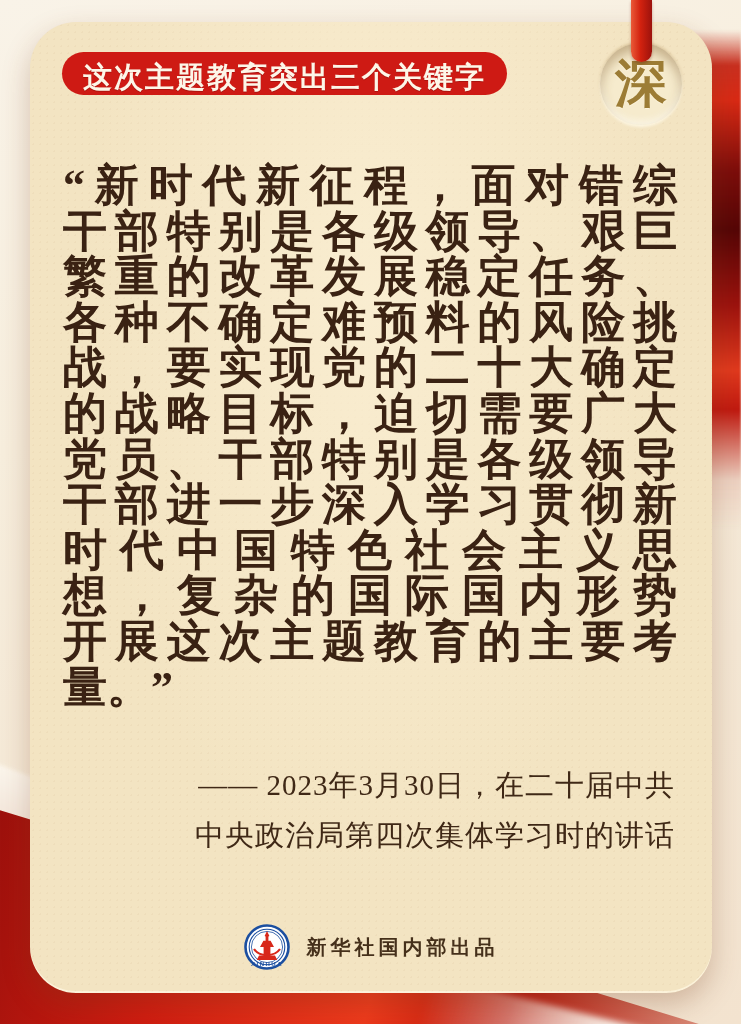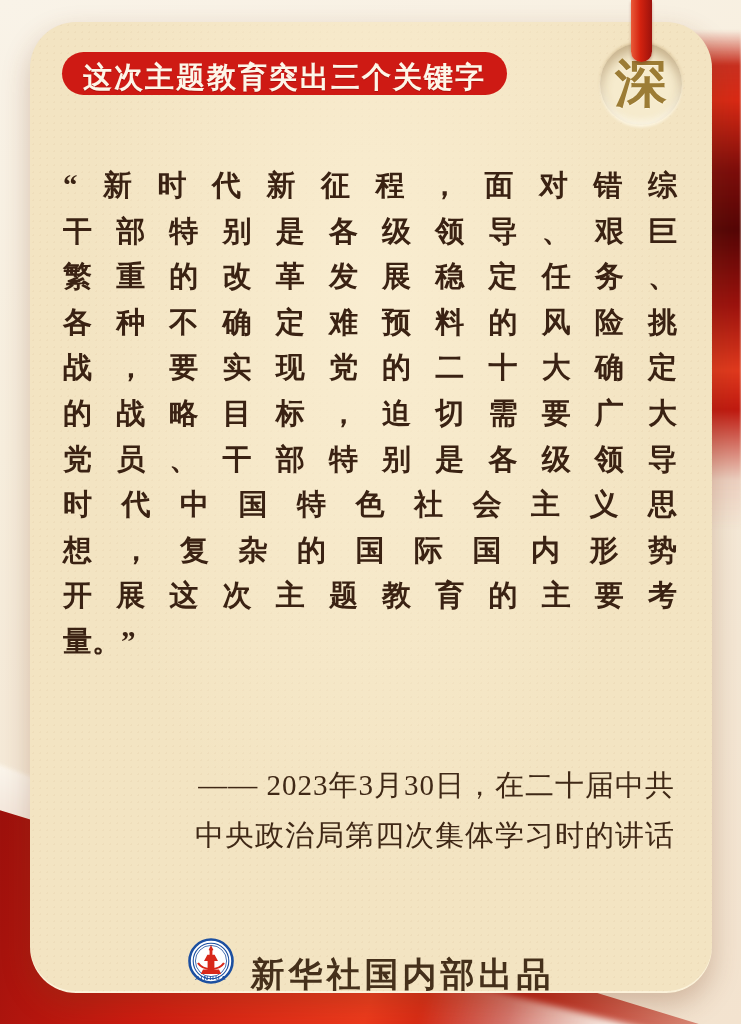--- a/index.html
+++ b/index.html
@@ -78,40 +78,40 @@
   .strap {
     position:absolute; left:631px; top:0; width:21px; height:62px;
     border-radius:0 0 11px 11px;
     background:linear-gradient(90deg,#ea5a38 0%,#d2220f 45%,#9c120c 100%);
     box-shadow:0 2px 3px rgba(110,20,10,.35);
   }
 
   
   .quote {
     position:absolute; left:33px; top:141px; width:614px;
-    color:#3a2213; font-weight:bold; font-size:29px; line-height:45.6px;
+    color:#3a2213; font-weight:bold; font-size:44px; line-height:45.6px;
   }
   .quote-line { text-align:justify; text-align-last:justify; white-space:nowrap; }
   .quote-line.last { text-align-last:left; }
 
   
   .attribution {
     position:absolute; left:70px; top:738px; width:575px;
     text-align:right; color:#3f2816; font-weight:normal;
     font-size:29px; line-height:50px; letter-spacing:1px;
   }
 
   
   .footer {
     position:absolute; left:0; top:902px; width:682px;
     display:flex; align-items:center; justify-content:center; gap:17px;
   }
   .logo { width:46px; height:46px; display:block; }
   .footer-label {
-    color:#45301b; font-weight:bold; font-size:34px; letter-spacing:4px;margin-top:28px;
+    color:#45301b; font-weight:bold; font-size:20px; letter-spacing:4px;
   }
 </style>
 </head>
 <body>
 
 <div class="screen">
 
   <div class="ribbon-right"></div>
   <div class="ribbon-fold-top"></div>
   <div class="ribbon-bottom-left"></div>
@@ -122,20 +122,21 @@
     <div class="banner">这次主题教育突出三个关键字</div>
 
     <div class="quote">
       <div class="quote-line">“新时代新征程，面对错综</div>
       <div class="quote-line">干部特别是各级领导、艰巨</div>
       <div class="quote-line">繁重的改革发展稳定任务、</div>
       <div class="quote-line">各种不确定难预料的风险挑</div>
       <div class="quote-line">战，要实现党的二十大确定</div>
       <div class="quote-line">的战略目标，迫切需要广大</div>
       <div class="quote-line">党员、干部特别是各级领导</div>
+      <div class="quote-line">干部进一步深入学习贯彻新</div>
       <div class="quote-line">时代中国特色社会主义思</div>
       <div class="quote-line">想，复杂的国际国内形势</div>
       <div class="quote-line">开展这次主题教育的主要考</div>
       <div class="quote-line last">量。”</div>
     </div>
 
     <div class="attribution">
       <div>—— 2023年3月30日，在二十届中共</div>
       <div>中央政治局第四次集体学习时的讲话</div>
     </div>

